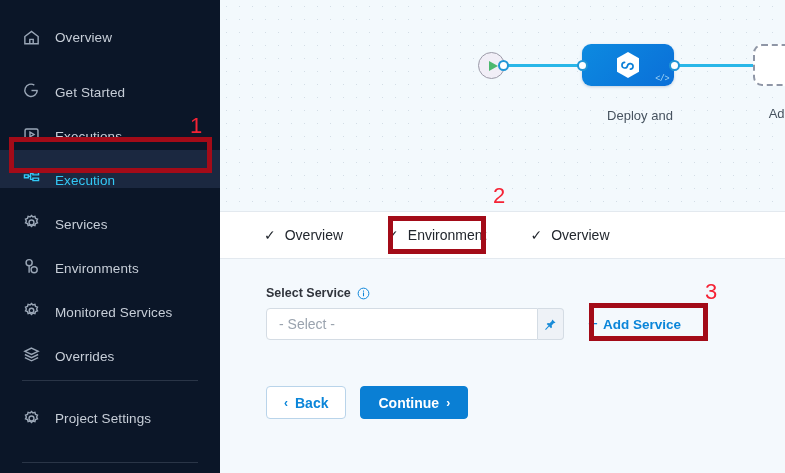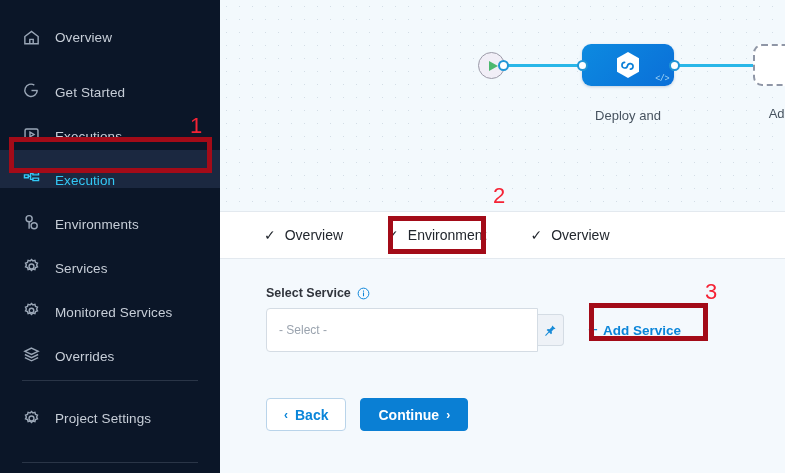--- a/index.html
+++ b/index.html
@@ -89,21 +89,21 @@
     display: flex; align-items: center; justify-content: center;
     box-shadow: 0 1px 3px rgba(20,60,110,.22);
   }
   .stage-hex { width: 26px; height: 29px; }
   .code-badge {
     position: absolute; right: 5px; bottom: 2px;
     color: #9fd4f5; font-size: 8.5px; font-family: "Liberation Mono", monospace;
     letter-spacing: -.5px;
   }
   .stage-label {
-    position: absolute; left: 340px; top: 106px; width: 136px;
+    position: absolute; left: 352px; top: 106px; width: 136px;
     text-align: center; color: #46525f; font-size: 13px; line-height: 19px;
   }
 
   .add-stage {
     position: absolute; left: 533px; top: 44px;
     width: 92px; height: 42px; border-radius: 9px;
     background: #ffffff; border: 2px dashed #8f96a6;
     display: flex; align-items: center; justify-content: center;
   }
   .add-stage-label {
@@ -134,24 +134,24 @@
 
   
   .content { flex: 1 1 auto; background: #f4f9fd; padding: 27px 8px 0 46px; }
   .field-label {
     display: flex; align-items: center; gap: 6px;
     font-size: 12.5px; font-weight: bold; color: #30343c; margin-bottom: 8px;
   }
   .info-ic { width: 13px; height: 13px; display: block; }
   .select-row { display: flex; align-items: center; gap: 0; }
   .select-box {
-    width: 272px; height: 44px; background: #ffffff;
+    width: 272px; height: 32px; background: #ffffff;
     border: 1px solid #d4dce4; border-radius: 4px 0 0 4px;
     display: flex; align-items: center; padding: 0 12px;
-    color: #9aa3ae; font-size: 12px;
+    color: #9aa3ae; font-size: 14px;
   }
   .pin-btn {
     width: 26px; height: 32px; background: #eef2f7;
     border: 1px solid #d4dce4; border-left: none; border-radius: 0 4px 4px 0;
     display: flex; align-items: center; justify-content: center; cursor: pointer;
   }
   .add-service {
     margin-left: 24px; display: flex; align-items: center; gap: 5px;
     color: #0a85d9; font-size: 13.5px; font-weight: bold; cursor: pointer;
     white-space: nowrap;
@@ -229,36 +229,36 @@
             <path d="M6.6 7.7 h2.4 v-2.8 h2.5"></path>
             <path d="M9 7.7 v3.2 h2.5"></path>
           </svg>
       </span>
       <span class="nav-label">Execution</span>
     </div>
 
     <div class="nav-item">
       <span class="ic">
         <svg viewBox="0 0 20 20">
+            <circle cx="10" cy="10" r="2.6"></circle>
+            <path d="M10 2.6 l1.5 1.6 2.1 -.6 .6 2.1 2.1 .7 -.9 2 .9 2 -2.1 .7 -.6 2.1 -2.1 -.6 -1.5 1.6 -1.5 -1.6 -2.1 .6 -.6 -2.1 -2.1 -.7 .9 -2 -.9 -2 2.1 -.7 .6 -2.1 2.1 .6 z"></path>
+          </svg>
+      </span>
+      <span class="nav-label">Services</span>
+    </div>
+
+    <div class="nav-item">
+      <span class="ic">
+        <svg viewBox="0 0 20 20">
             <circle cx="7.5" cy="6" r="3.2"></circle>
             <circle cx="12.8" cy="13.4" r="3.2"></circle>
             <path d="M7.5 9.2 V16.5"></path>
           </svg>
       </span>
       <span class="nav-label">Environments</span>
-    </div>
-
-    <div class="nav-item">
-      <span class="ic">
-        <svg viewBox="0 0 20 20">
-            <circle cx="10" cy="10" r="2.6"></circle>
-            <path d="M10 2.6 l1.5 1.6 2.1 -.6 .6 2.1 2.1 .7 -.9 2 .9 2 -2.1 .7 -.6 2.1 -2.1 -.6 -1.5 1.6 -1.5 -1.6 -2.1 .6 -.6 -2.1 -2.1 -.7 .9 -2 -.9 -2 2.1 -.7 .6 -2.1 2.1 .6 z"></path>
-          </svg>
-      </span>
-      <span class="nav-label">Services</span>
     </div>
 
     <div class="nav-item">
       <span class="ic">
         <svg viewBox="0 0 20 20">
             <circle cx="10" cy="10" r="2.4"></circle>
             <path d="M10 2.6 l1.5 1.6 2.1 -.6 .6 2.1 2.1 .7 -.9 2 .9 2 -2.1 .7 -.6 2.1 -2.1 -.6 -1.5 1.6 -1.5 -1.6 -2.1 .6 -.6 -2.1 -2.1 -.7 .9 -2 -.9 -2 2.1 -.7 .6 -2.1 2.1 .6 z"></path>
           </svg>
       </span>
       <span class="nav-label">Monitored Services</span>

